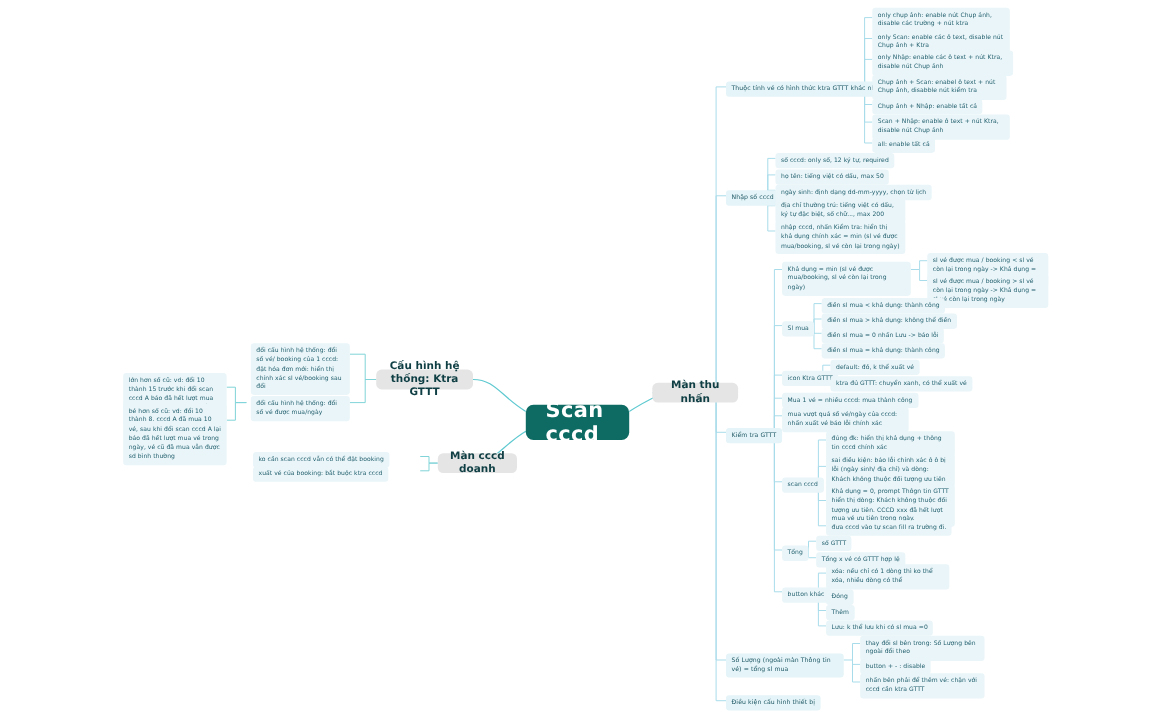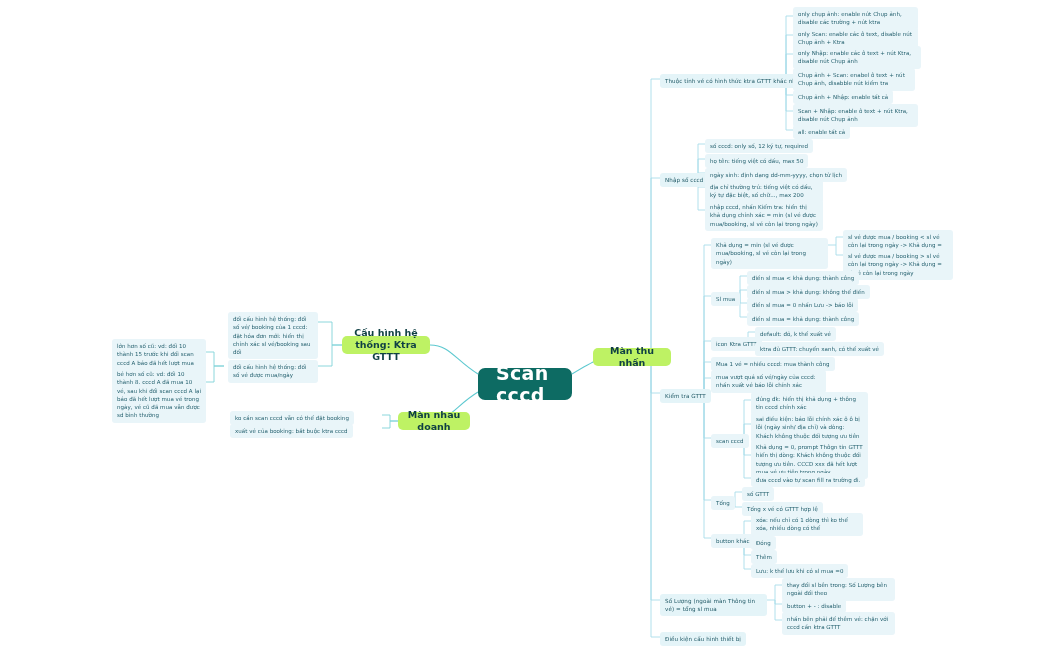--- a/index.html
+++ b/index.html
@@ -15,21 +15,21 @@
 
   
   .root{
     background:#0d6b63;color:#ffffff;border-radius:7px;
     font-size:19px;font-weight:700;letter-spacing:.3px;
     display:flex;align-items:center;justify-content:center;
     padding:0 18px;
   }
   
   .lvl1{
-    background:#bef264;color:#0f3f44;border-radius:5px;
+    background:#e5e5e5;color:#0f3f44;border-radius:5px;
     font-size:9.5px;font-weight:700;
     display:flex;align-items:center;justify-content:center;
     padding:5px 9px;text-align:center;line-height:1.25;
   }
   
   .lvl2{
     background:#e4f4f8;color:#1d5663;border-radius:3px;
     font-size:5.6px;line-height:1.45;padding:3px 5px;
     letter-spacing:.08px;
   }
@@ -145,21 +145,21 @@
   <div class="node lvl1" style="left:342px;top:336px;width:88px;height:18px;">Cấu hình hệ thống: Ktra GTTT</div>
 
   <div class="node leaf" style="left:228px;top:312px;width:90px;">đổi cấu hình hệ thống: đổi số vé/ booking của 1 cccd: đặt hóa đơn mới: hiển thị chính xác sl vé/booking sau đổi</div>
 
   <div class="node leaf" style="left:228px;top:360px;width:90px;">đổi cấu hình hệ thống: đổi số vé được mua/ngày</div>
 
   <div class="node leaf" style="left:112px;top:339px;width:94px;">lớn hơn số cũ: vd: đổi 10 thành 15 trước khi đổi scan cccd A báo đã hết lượt mua vé trong ngày, sau khi đổi cccd A khả dụng = 5 vé.</div>
 
   <div class="node leaf" style="left:112px;top:367px;width:94px;">bé hơn số cũ: vd: đổi 10 thành 8. cccd A đã mua 10 vé, sau khi đổi scan cccd A lại báo đã hết lượt mua vé trong ngày, vé cũ đã mua vẫn được sd bình thường</div>
 
-  <div class="node lvl1" style="left:398px;top:412px;width:72px;height:18px;">Màn nhau doanh</div>
+  <div class="node lvl1" style="left:398px;top:412px;width:72px;height:18px;">Màn cccd doanh</div>
 
   <div class="node leaf nowrap" style="left:230px;top:411px;">ko cần scan cccd vẫn có thể đặt booking</div>
 
   <div class="node leaf nowrap" style="left:230px;top:424px;">xuất vé của booking: bắt buộc ktra cccd</div>
 
   <div class="node lvl1" style="left:593px;top:348px;width:78px;height:18px;">Màn thu nhấn</div>
 
   <div class="node lvl2 nowrap" style="left:660px;top:74px;">Thuộc tính vé có hình thức ktra GTTT khác nhau</div>
 
   <div class="node leaf" style="left:793px;top:7px;width:125px;">only chụp ảnh: enable nút Chụp ảnh, disable các trường + nút ktra</div>

